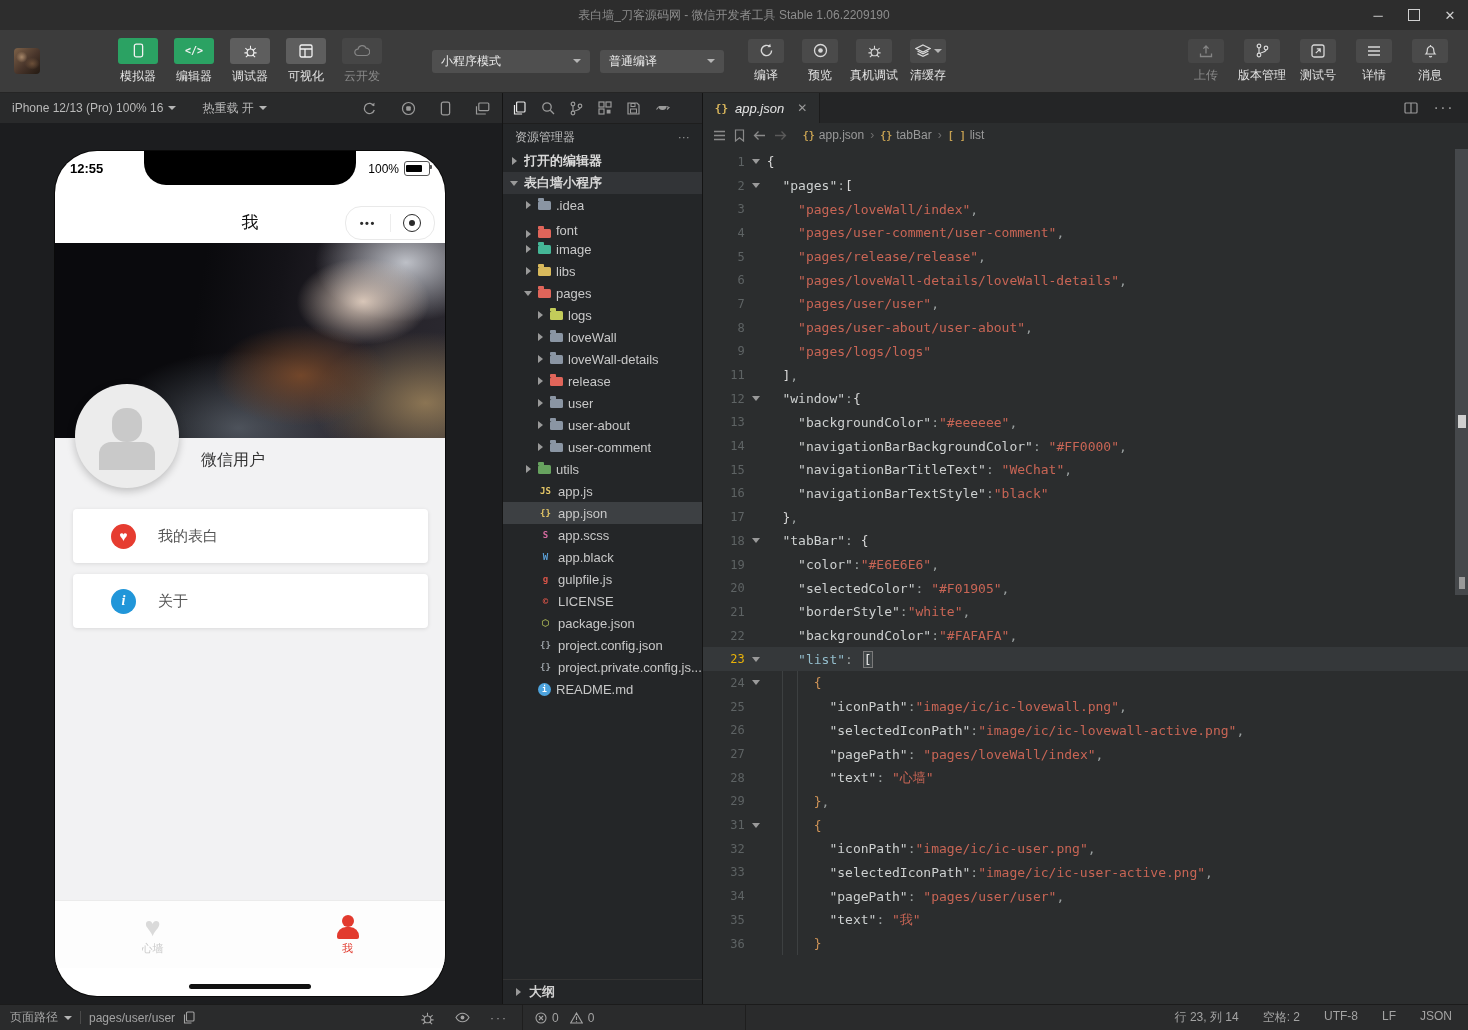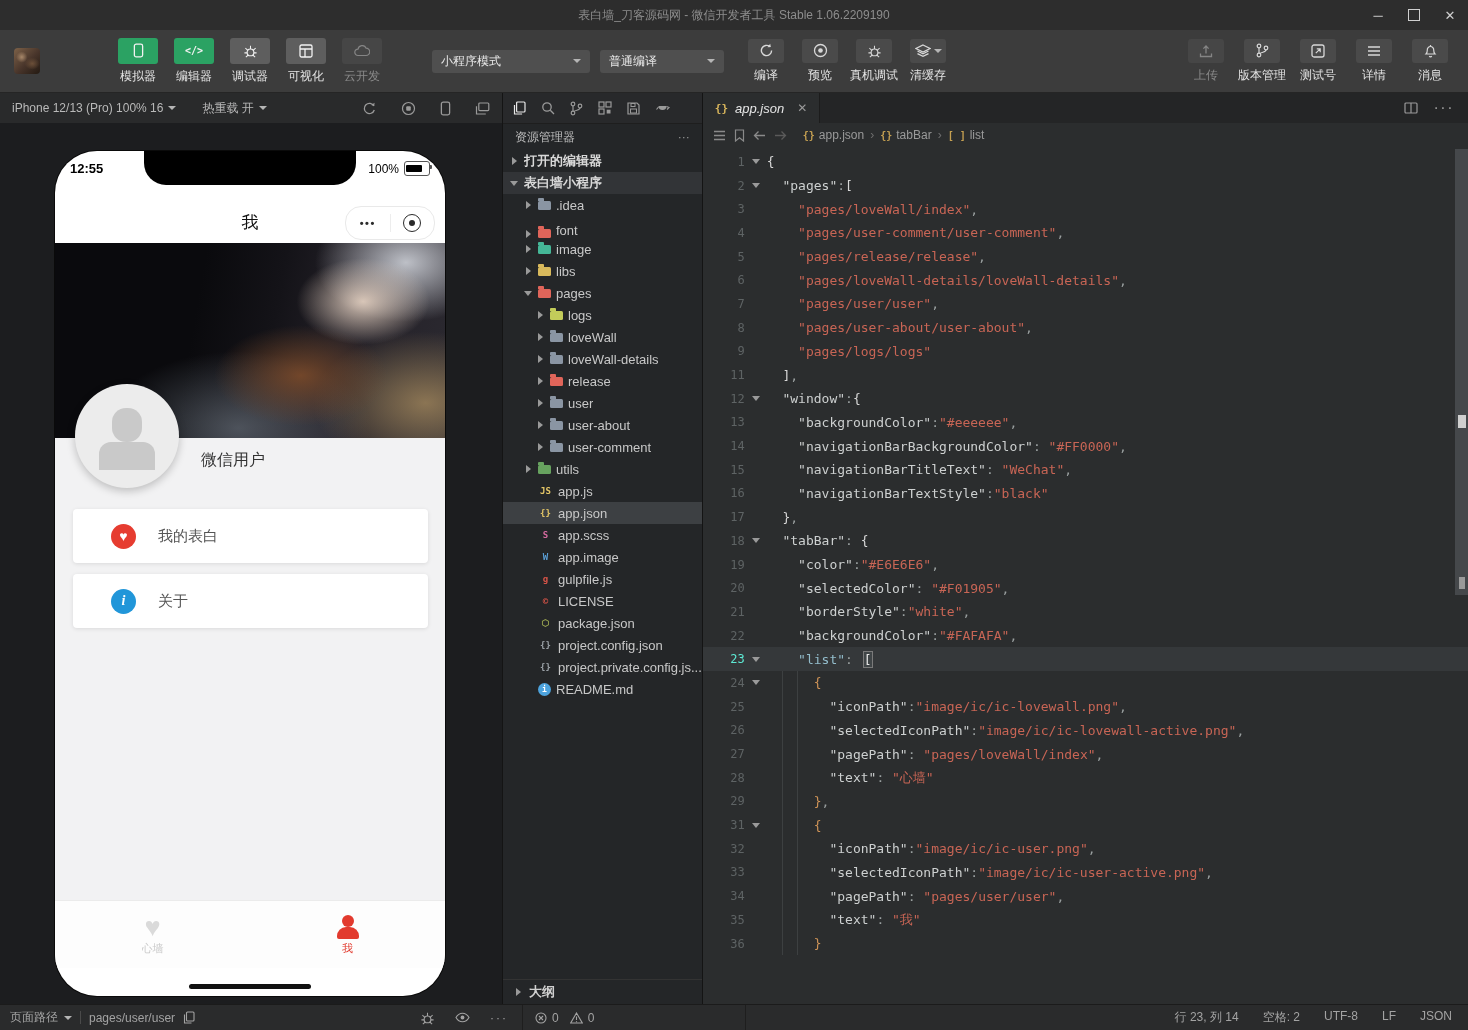--- a/index.html
+++ b/index.html
@@ -121,21 +121,21 @@
   .bc-ic{display:flex;color:#8a8a8a;cursor:pointer}
   .bc-ic.dim{color:#5a5a5a}
   .bc-items{display:flex;align-items:center;gap:6px;margin-left:8px}
   .bc-item{display:flex;align-items:center;gap:4px;cursor:pointer}
   .bc-item .g{color:#c5a052;font-size:10px;font-weight:bold;font-family:"DejaVu Sans Mono",monospace}
   .bc-sep{color:#6e6e6e}
   .code{flex:1;position:relative;font-family:"DejaVu Sans Mono",monospace;font-size:13px;overflow:hidden;padding-top:3px;cursor:text}
   .cl{display:flex;height:23.7px;align-items:center}
   .cl.cur{background:#35383a}
   .cl .ln{flex:0 0 42px;text-align:right;color:#5e6364;font-size:12px}
-  .cl.cur .ln{color:#5eead4}
+  .cl.cur .ln{color:#eab308}
   .cl .fd{flex:0 0 22px;display:flex;justify-content:center;align-items:center}
   .fd.on::before{content:"";border-left:4px solid transparent;border-right:4px solid transparent;border-top:5px solid #9a9a9a}
   .cl .ct{flex:1;display:flex;align-items:center;height:100%}
   .ct span{white-space:pre}
   .ind{align-self:stretch;flex:0 0 auto;background-image:repeating-linear-gradient(to right,transparent 0,transparent calc(2ch - 1px),#3d4041 calc(2ch - 1px),#3d4041 2ch);background-size:calc(100% - 2ch) 100%;background-repeat:no-repeat}
   .tk-k{color:#cdd0d0}.tk-s{color:#c86555}.tk-p{color:#9aa0a0}.tk-w{color:#d8d8d8}.tk-b{color:#ce9357}.tk-lk{color:#93bccb}
   .tk-box{color:#e8e8e8;border:1px solid #7a7a7a;background:#404547;margin-left:2px}
   .ovr{position:absolute;top:0;right:0;width:13px;bottom:0}
   .ovr .thumb{position:absolute;top:2px;right:0;width:13px;height:446px;background:#45484b;cursor:pointer}
   .ovr .m1{position:absolute;top:268px;left:3px;width:8px;height:13px;background:#cfcfcf}
@@ -545,21 +545,21 @@
             <span class="t-label">app.json</span>
           </div>
           <div class="trow" style="padding-left: 20px;">
             <span class="chev "></span>
             <span class="fico" style="color: rgb(214, 107, 160);">S</span>
             <span class="t-label">app.scss</span>
           </div>
           <div class="trow" style="padding-left: 20px;">
             <span class="chev "></span>
             <span class="fico" style="color: rgb(91, 159, 214);">W</span>
-            <span class="t-label">app.image</span>
+            <span class="t-label">app.black</span>
           </div>
           <div class="trow" style="padding-left: 20px;">
             <span class="chev "></span>
             <span class="fico" style="color: rgb(217, 84, 72);">g</span>
             <span class="t-label">gulpfile.js</span>
           </div>
           <div class="trow" style="padding-left: 20px;">
             <span class="chev "></span>
             <span class="fico" style="color: rgb(217, 84, 72);">©</span>
             <span class="t-label">LICENSE</span>

